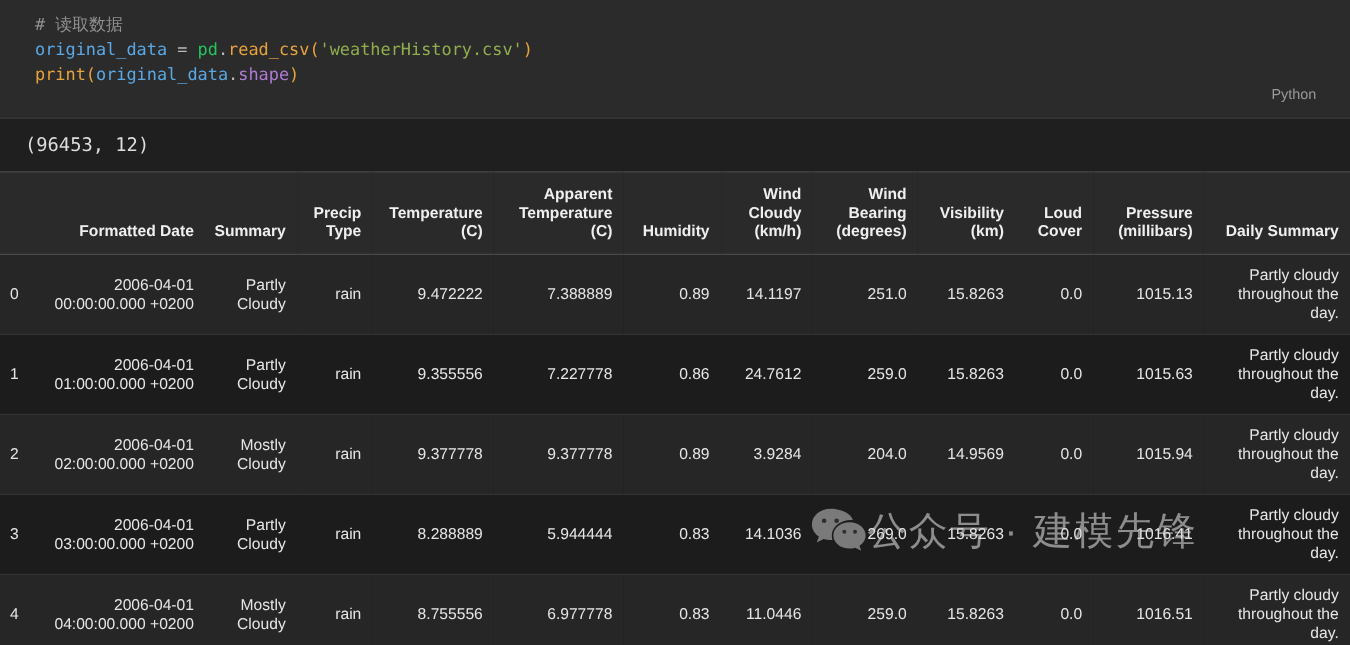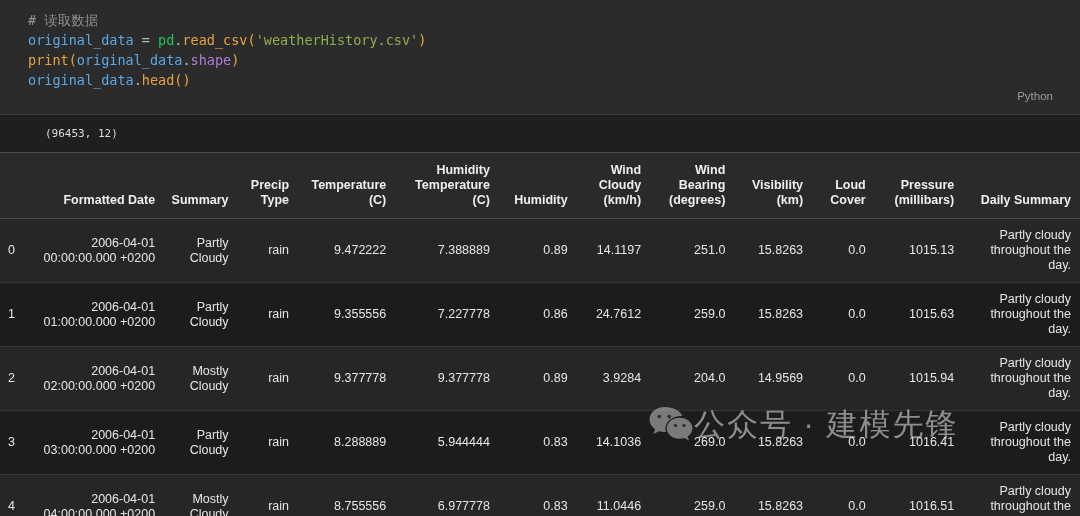--- a/index.html
+++ b/index.html
@@ -54,26 +54,25 @@
     right: 27px;
     top: 0px;
     font-size: 11.5px;
     color: #9a9a9a;
     font-family: "Liberation Sans", sans-serif;
   }
 
   
   .stdout {
     font-family: "DejaVu Sans Mono", "Liberation Mono", monospace;
-    font-size: 11px;
+    font-size: 15px;
     color: #dcdcdc;
-    padding: 12px 0 12px 8px;
+    padding: 12px 0 12px 20px;
     background: #1f1f1f;
     white-space: pre;
-    margin-left: 37px;
   }
 
   
   .df-wrap {
     background: #1f1f1f;
     padding: 0;
   }
 
   table.df {
     width: 1080px;
@@ -150,21 +149,20 @@
 <div id="root">
 
   <div class="code-cell">
 
     <div class="code-line"><span class="tok-comment"># 读取数据</span></div>
 
     <div class="code-line"><span class="tok-var">original_data</span><span class="tok-op"> = </span><span class="tok-mod">pd</span><span class="tok-op">.</span><span class="tok-fn">read_csv</span><span class="tok-punct">(</span><span class="tok-str">'weatherHistory.csv'</span><span class="tok-punct">)</span></div>
 
     <div class="code-line"><span class="tok-fn">print</span><span class="tok-punct">(</span><span class="tok-var">original_data</span><span class="tok-op">.</span><span class="tok-attr">shape</span><span class="tok-punct">)</span></div>
 
-    <div class="code-line"><span class="tok-var">original_data</span><span class="tok-op">.</span><span class="tok-fn">head</span><span class="tok-punct">(</span><span class="tok-punct">)</span></div>
 
     <div class="code-footer">
       <span class="lang-label">Python</span>
     </div>
   </div>
 
   <div class="stdout">(96453, 12)</div>
 
   <div class="df-wrap">
     <table class="df">
@@ -183,21 +181,21 @@
         <col style="width:82px">
         <col style="width:108px">
       </colgroup>
       <thead>
         <tr>
           <th class="idx-col"></th>
           <th>Formatted Date</th>
           <th>Summary</th>
           <th>Precip Type</th>
           <th>Temperature (C)</th>
-          <th>Humidity Temperature (C)</th>
+          <th>Apparent Temperature (C)</th>
           <th>Humidity</th>
           <th>Wind Cloudy (km/h)</th>
           <th>Wind Bearing (degrees)</th>
           <th>Visibility (km)</th>
           <th>Loud Cover</th>
           <th>Pressure (millibars)</th>
           <th>Daily Summary</th>
         </tr>
       </thead>
       <tbody>

